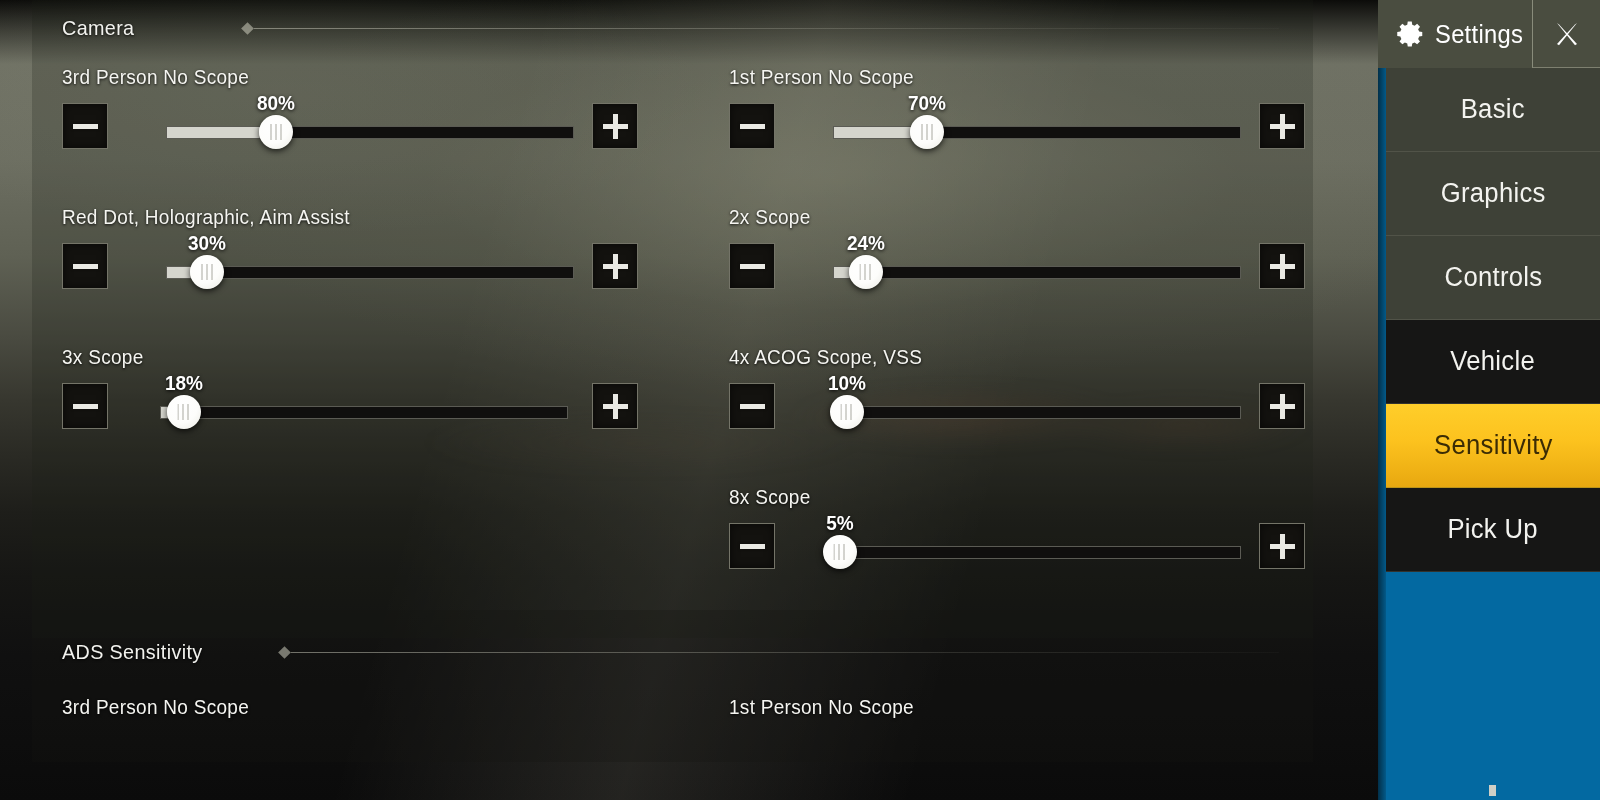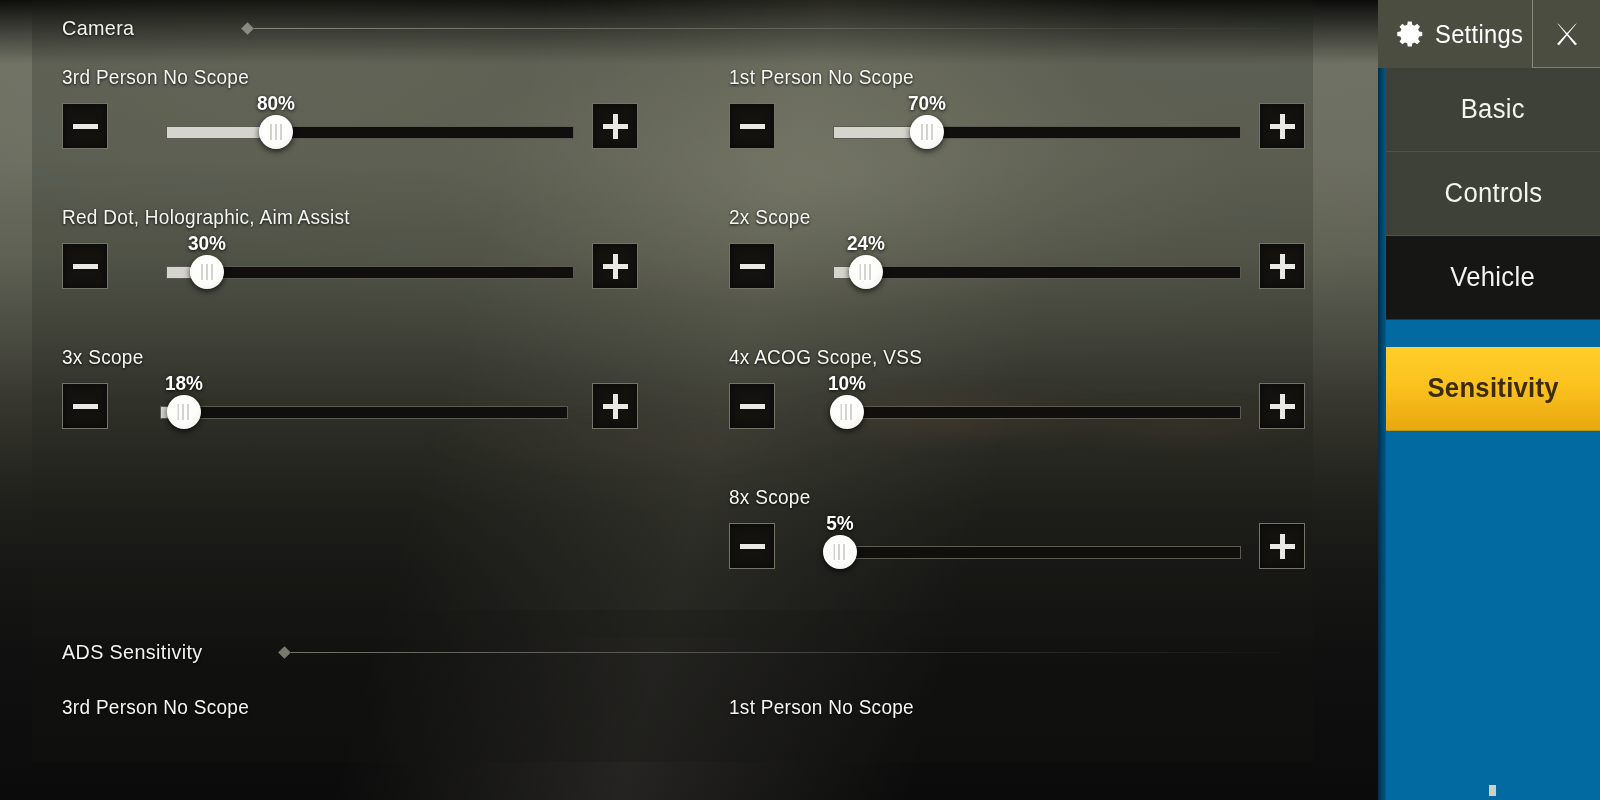--- a/index.html
+++ b/index.html
@@ -171,22 +171,21 @@
     margin-left:8px;
     background:transparent;
   }
   .nav-item.shade { background:#3e4137; }
   .nav-item.dark  { background:#161615; }
   .nav-item span { transform:scaleX(0.95); display:inline-block; }
   .nav-item.active {
     background:linear-gradient(to bottom,#ffce2a 0%,#fcc21e 45%,#e8a810 100%);
     color:#3b2c05;
     border-bottom:1px solid rgba(120,90,10,.5);
-    font-weight:bold;
-    margin-top:27px;
+    font-weight:normal;
   }
   #sb-edge {
     position:absolute; left:0; top:0; width:8px; height:800px;
     background:linear-gradient(to right, rgba(0,0,0,.55), rgba(0,0,0,.15));
   }
   .nav-scroll-dot {
     position:absolute; right:104px; bottom:4px;
     width:7px; height:11px; background:#cfcfc6;
   }
 </style>
@@ -387,22 +386,28 @@
         <polygon fill="#ffffff" points="7,6 9,7.5 27,27 25,28.2"></polygon>
         <polygon fill="#ffffff" points="27,6 25,7.5 7,27 9,28.2"></polygon>
       </svg>
     </div>
   </div>
 
   <div class="nav-item shade">
       <span>Basic</span>
     </div>
   <div class="nav-item shade">
+      <span>Graphics</span>
+    </div>
+  <div class="nav-item shade">
       <span>Controls</span>
     </div>
   <div class="nav-item dark">
       <span>Vehicle</span>
     </div>
   <div class="nav-item active">
       <span>Sensitivity</span>
     </div>
+  <div class="nav-item dark">
+      <span>Pick Up</span>
+    </div>
   <div class="nav-scroll-dot"></div>
 </div>
 
 </body></html>

